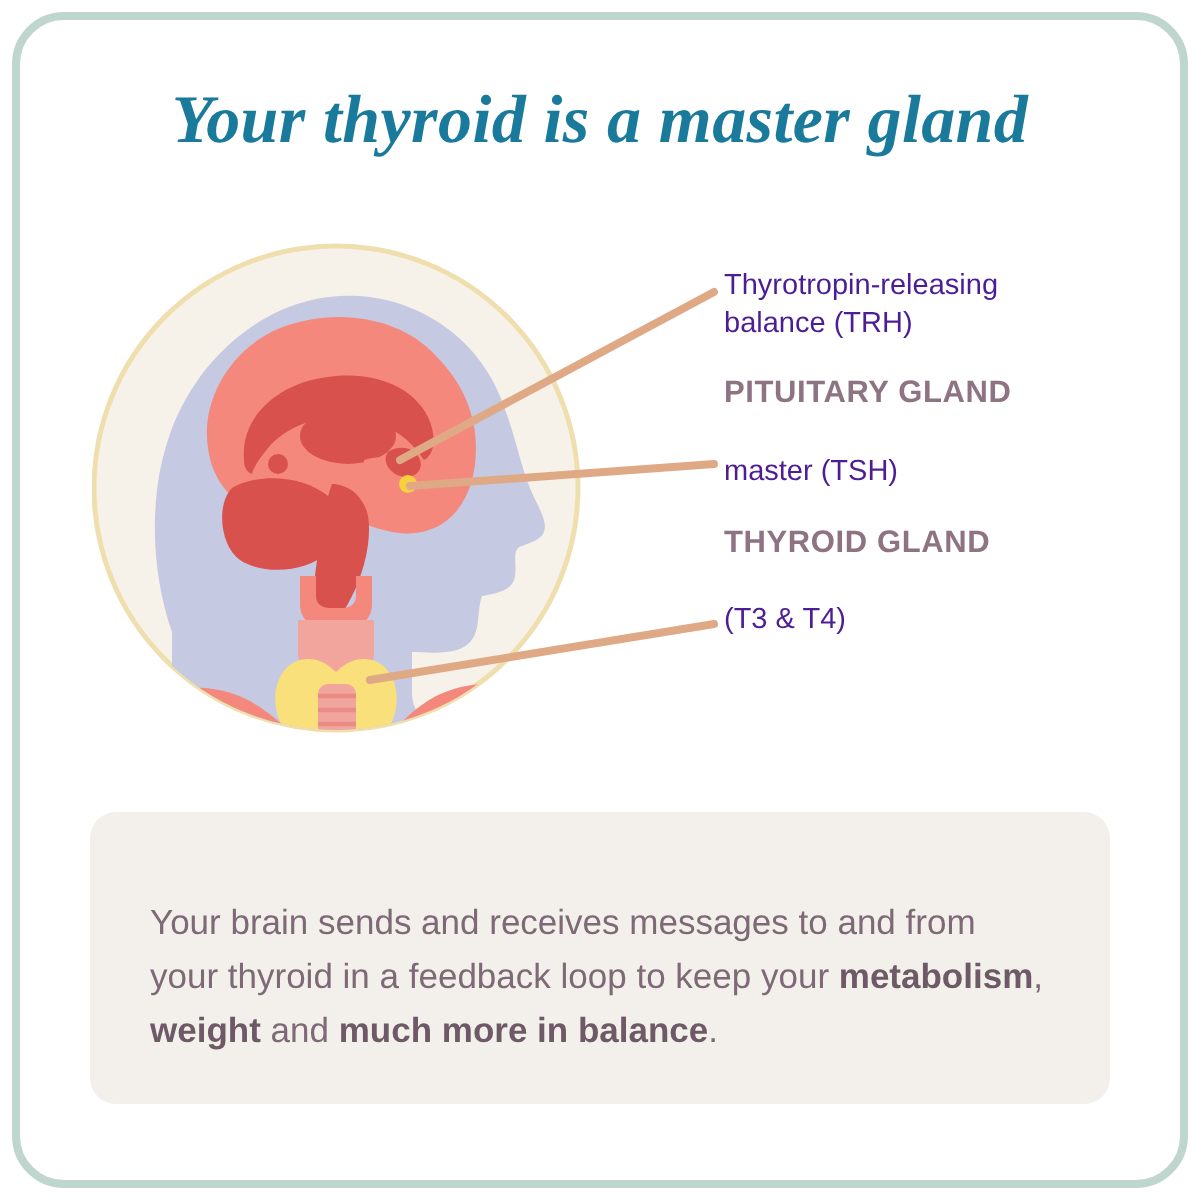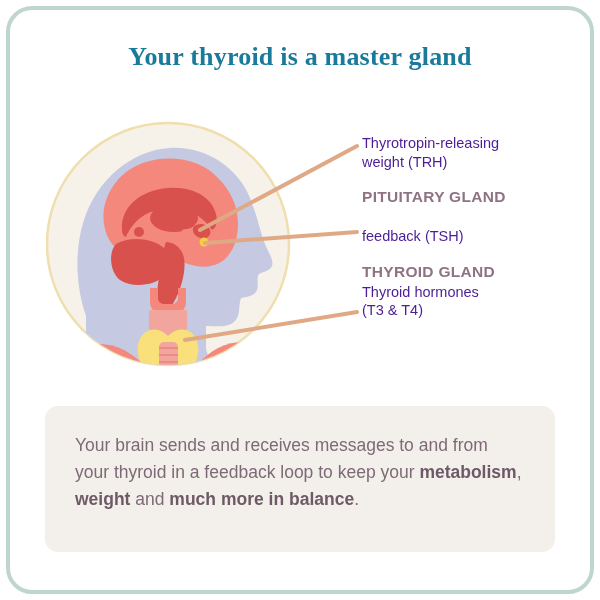--- a/index.html
+++ b/index.html
@@ -36,24 +36,25 @@
   }
 
   
   .title {
     position: absolute;
     left: 0;
     top: 42px;
     width: 600px;
     text-align: center;
     font-family: "Liberation Serif", serif;
-    font-size: 26px;
+    font-size: 34px;
     font-weight: 700;
     color: #1a7a9b;
     letter-spacing: 0.2px;
+    font-style: italic;
   }
 
   
   .illustration {
     position: absolute;
     left: 46px;
     top: 120px;
     width: 252px;
     height: 256px;
   }
@@ -95,21 +96,21 @@
   
   .caption-box {
     position: absolute;
     left: 45px;
     top: 406px;
     width: 510px;
     height: 146px;
     box-sizing: border-box;
     background: #f3f0eb;
     border-radius: 13px;
-    padding: 26px 30px 0 30px;
+    padding: 42px 30px 0 30px;
   }
   .caption-text {
     font-size: 17.5px;
     line-height: 1.55;
     color: #7d6a76;
   }
   .caption-text b { font-weight: 700; color: #6e5a66; }
 </style>
 </head>
 <body>
@@ -242,36 +243,36 @@
     <line x1="200" y1="230" x2="357" y2="146" stroke="#e0a985" stroke-width="4" stroke-linecap="round"></line>
     <line x1="205" y1="243" x2="357" y2="232" stroke="#e0a985" stroke-width="4" stroke-linecap="round"></line>
     <line x1="185" y1="340" x2="357" y2="312" stroke="#e0a985" stroke-width="4" stroke-linecap="round"></line>
   </svg>
 
   <div class="labels">
 
     <div class="label-group">
       <div class="label-sub">
         <span>Thyrotropin-releasing</span><br>
-        <span>weight (TRH)</span>
+        <span>balance (TRH)</span>
       </div>
     </div>
 
     <div class="label-group">
       <div class="label-heading">PITUITARY GLAND</div>
       <div class="label-sub">
         <br>
-        <span>feedback (TSH)</span>
+        <span>master (TSH)</span>
       </div>
     </div>
 
     <div class="label-group">
       <div class="label-heading">THYROID GLAND</div>
       <div class="label-sub">
-        <span>Thyroid hormones</span><br>
+        <br>
         <span>(T3 &amp; T4)</span>
       </div>
     </div>
 
   </div>
 
   <div class="caption-box">
     <div class="caption-text"><span>Your brain sends and receives messages to and from your thyroid in a feedback loop to keep your </span><b>metabolism</b><span>, </span><b>weight</b><span> and </span><b>much more in balance</b><span>.</span></div>
   </div>
 

